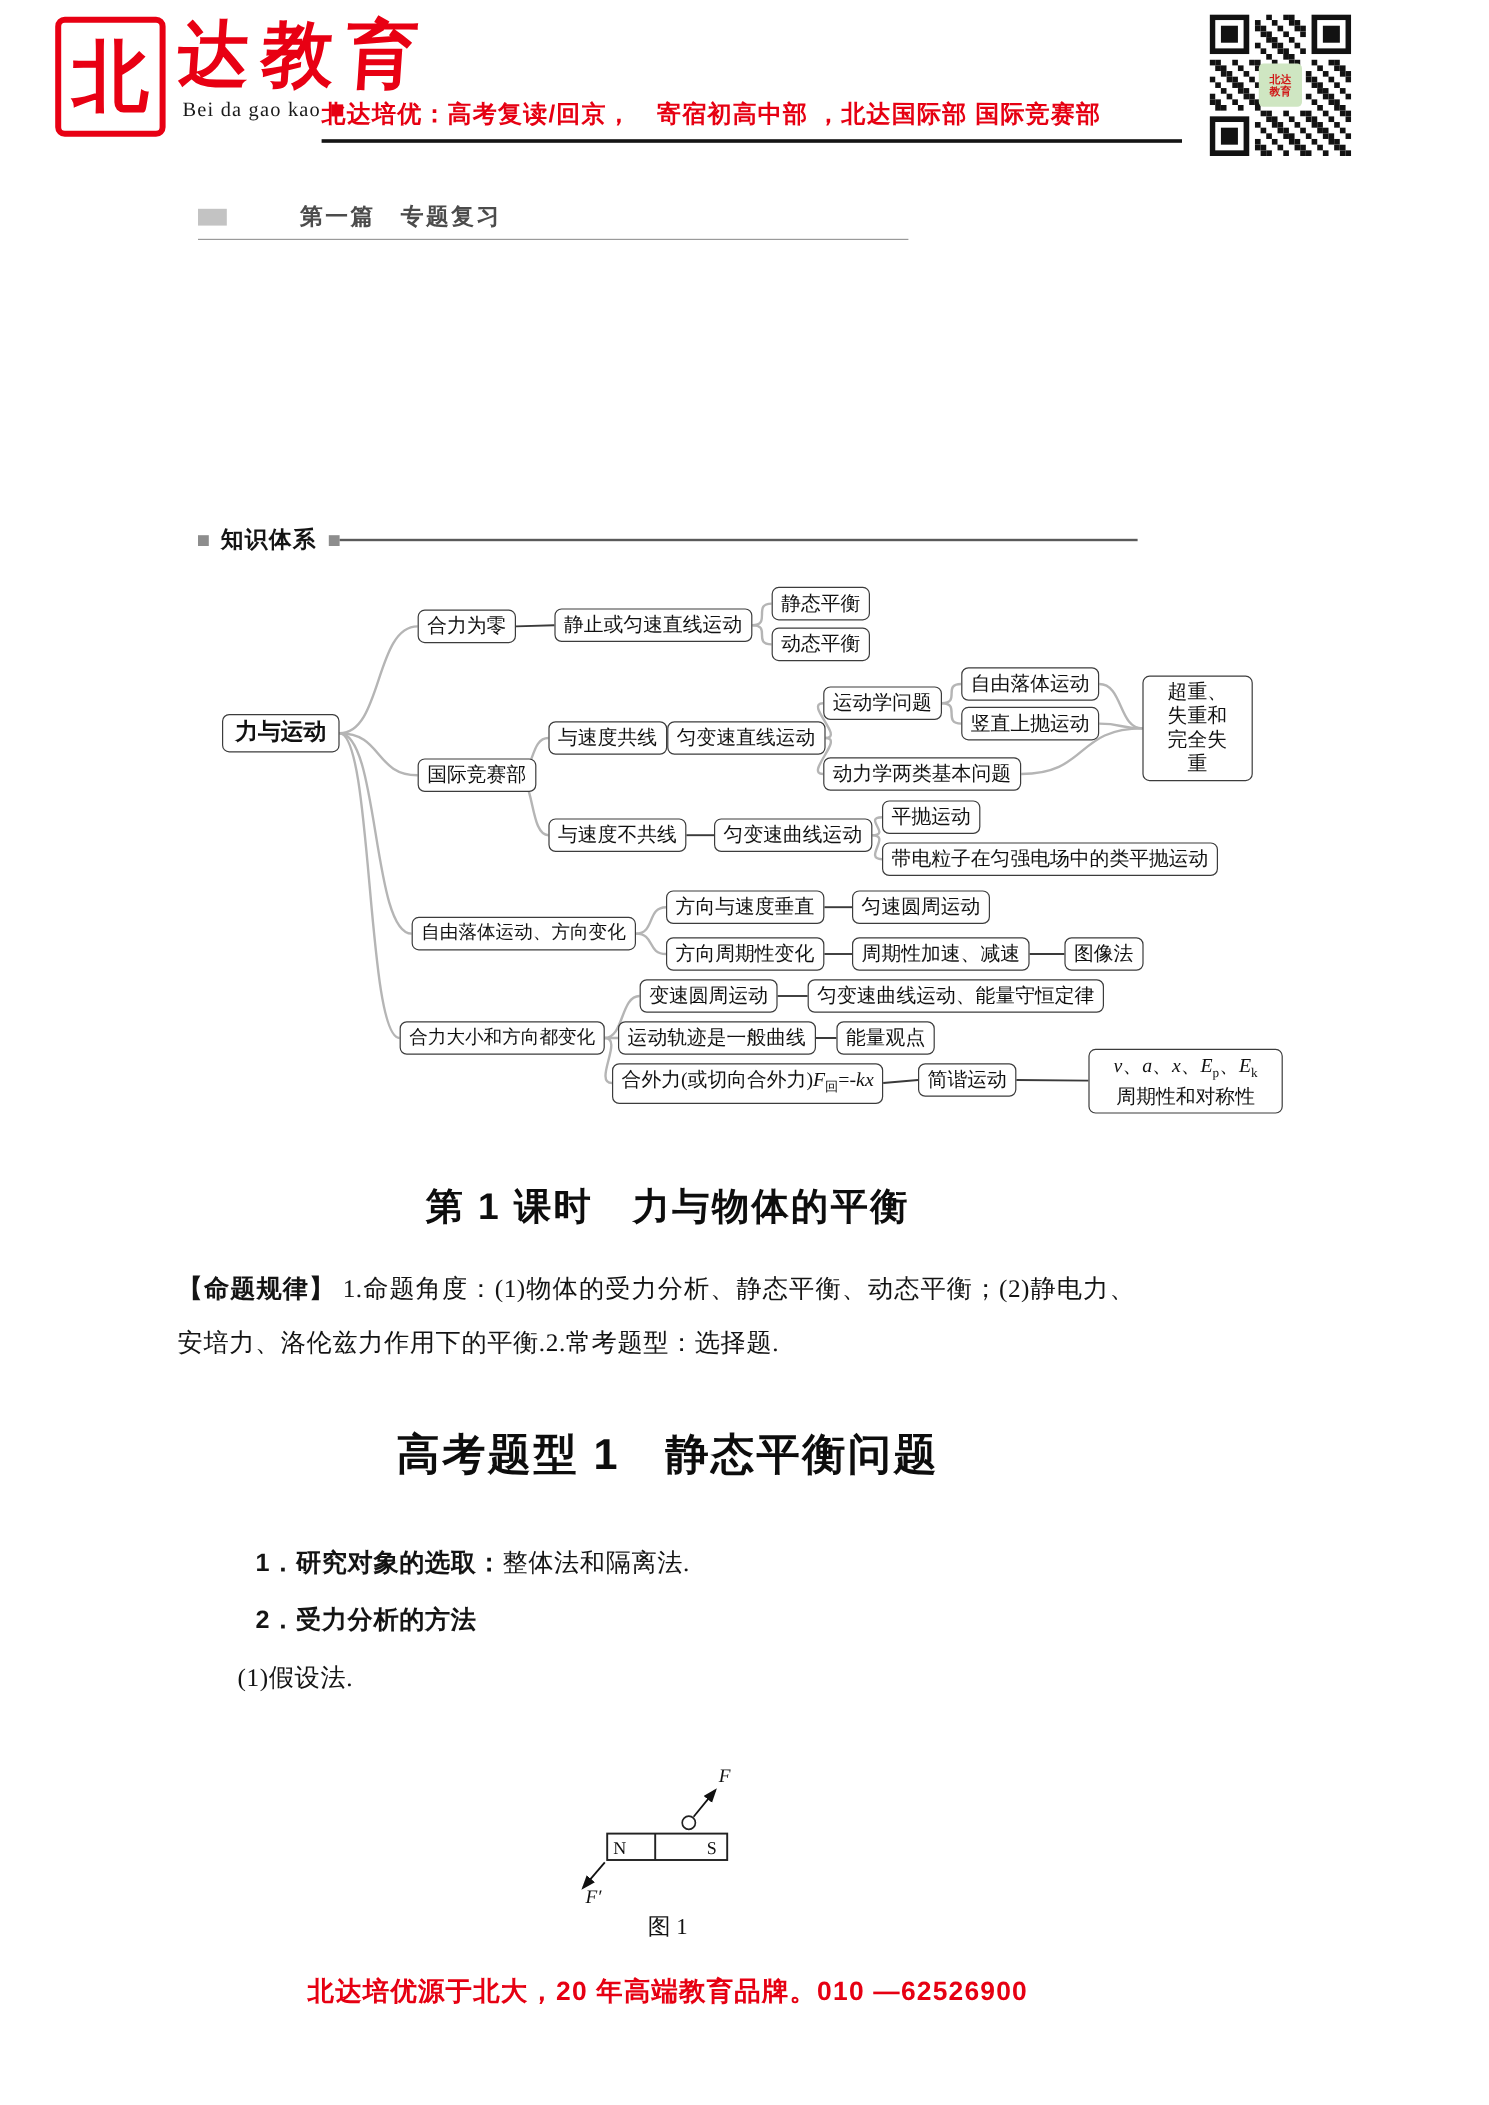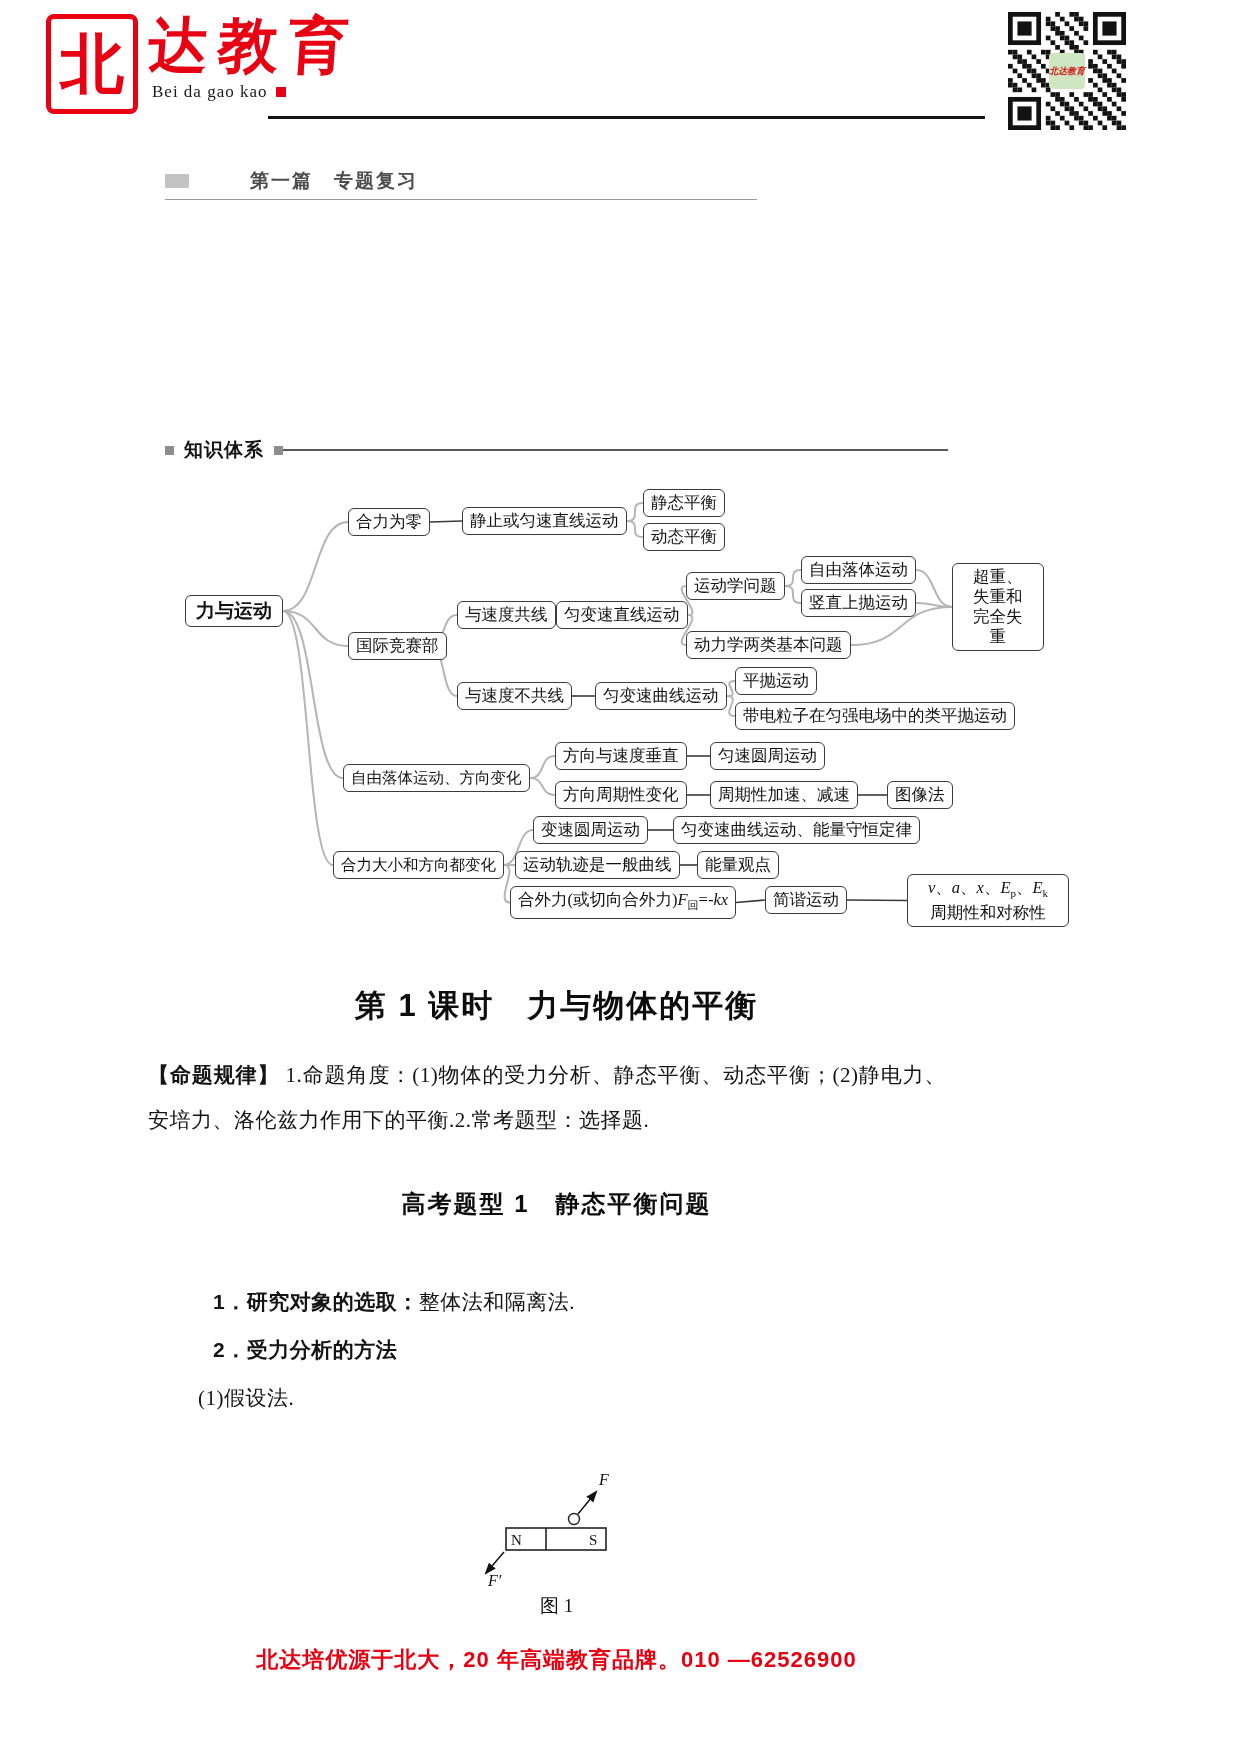--- a/index.html
+++ b/index.html
@@ -13,22 +13,22 @@
   .logo-script{position:absolute;left:148px;top:6px;font-size:60px;font-weight:bold;color:#e80013;
         letter-spacing:10px;font-family:"Liberation Serif","DejaVu Serif",serif;transform:skewX(-4deg);}
   .logo-sub{position:absolute;left:152px;top:82px;font-size:17px;color:#1a1a1a;letter-spacing:1px;}
   .logo-sub .sq{display:inline-block;width:10px;height:10px;background:#e80013;margin-left:8px;}
   .tagline{position:absolute;left:268px;top:82px;width:712px;font-size:20px;font-weight:bold;
         color:#e60012;font-family:"Liberation Sans",sans-serif;letter-spacing:1px;white-space:nowrap;}
   .head-rule{position:absolute;left:268px;top:116px;width:717px;height:3px;background:#141414;}
   .qr{position:absolute;left:1008px;top:12px;width:118px;height:118px;}
   .qr svg{position:absolute;inset:0;}
   .qr-center{position:absolute;left:41px;top:41px;width:36px;height:36px;background:#cfe6c2;
-        border-radius:4px;display:flex;flex-direction:row;align-items:center;justify-content:center;
-        font-size:9px;line-height:10px;color:#d01818;font-weight:bold;font-style:italic;}
+        border-radius:4px;display:flex;flex-direction:column;align-items:center;justify-content:center;
+        font-size:9px;line-height:10px;color:#d01818;font-weight:bold;}
 
   
   .part{position:absolute;left:165px;top:168px;display:flex;align-items:center;gap:47px;}
   .part .bar{width:24px;height:14px;background:#c3c3c3;margin-right:14px;}
   .part .txt{font-size:19px;font-weight:bold;color:#4c4c4c;font-family:"Liberation Sans",sans-serif;letter-spacing:2px;}
   .part-rule{position:absolute;left:165px;top:199px;width:592px;height:1px;background:#9a9a9a;}
 
   .banner{position:absolute;left:165px;top:205px;width:783px;height:140px;overflow:hidden;
      background:
        radial-gradient(ellipse 260px 48px at 72% 18%, #fbfbfb 0%, rgba(250,250,250,0) 70%),
@@ -61,21 +61,21 @@
   .mm-node.root{font-weight:bold;font-size:19px;padding:4px 10px;border-width:1.7px;}
   .mm-node.ml{line-height:20px;padding:3px 20px;}
   .mm-node sub{font-size:11px;}
 
   
   .h1{position:absolute;left:165px;top:985px;width:783px;text-align:center;font-size:31px;font-weight:bold;
       color:#0d0d0d;font-family:"Liberation Sans",sans-serif;letter-spacing:2px;}
   .rule-p{position:absolute;left:148px;top:1052px;width:798px;font-size:21px;line-height:45px;
       text-align:justify;color:#141414;letter-spacing:0.5px;}
   .rule-p .lbl{font-family:"Liberation Sans",sans-serif;font-weight:bold;}
-  .h2{position:absolute;left:165px;top:1188px;width:783px;text-align:center;font-size:24px;font-weight:bold;
+  .h2{position:absolute;left:165px;top:1188px;width:783px;text-align:center;font-size:36px;font-weight:bold;
       color:#0d0d0d;font-family:"Liberation Sans",sans-serif;letter-spacing:2px;}
   .li{position:absolute;font-size:21px;color:#141414;letter-spacing:0.5px;}
   .li .lead{font-family:"Liberation Sans",sans-serif;font-weight:bold;}
   .li1{left:213px;top:1288px;} .li2{left:213px;top:1336px;}
   .li3{left:198px;top:1384px;} .li4{left:198px;top:1431px;}
 
   
   #fig{position:absolute;left:468px;top:1472px;}
   .mg{fill:none;stroke:#222;stroke-width:1.6;}
   .mg-c{fill:#fff;stroke:#222;stroke-width:1.4;}
@@ -93,20 +93,21 @@
 
 <div id="page">
 
   <div class="seal">
     <span>北</span>
   </div>
   <div class="logo-script">达教育</div>
   <div class="logo-sub">
     <span>Bei da gao kao</span><span class="sq"></span>
   </div>
+  <div class="tagline">北达培优：高考复读/回京，　寄宿初高中部 ，北达国际部 国际竞赛部</div>
   <div class="head-rule"></div>
   <div class="qr">
     <svg id="qr-svg" viewBox="0 0 118 118" width="118" height="118" fill="#121212">
         <rect x="47.2" y="0.0" width="4.7" height="4.7"></rect>
         <rect x="61.4" y="0.0" width="4.7" height="4.7"></rect>
         <rect x="66.1" y="0.0" width="4.7" height="4.7"></rect>
         <rect x="37.8" y="4.7" width="4.7" height="4.7"></rect>
         <rect x="51.9" y="4.7" width="4.7" height="4.7"></rect>
         <rect x="66.1" y="4.7" width="4.7" height="4.7"></rect>
         <rect x="70.8" y="4.7" width="4.7" height="4.7"></rect>

